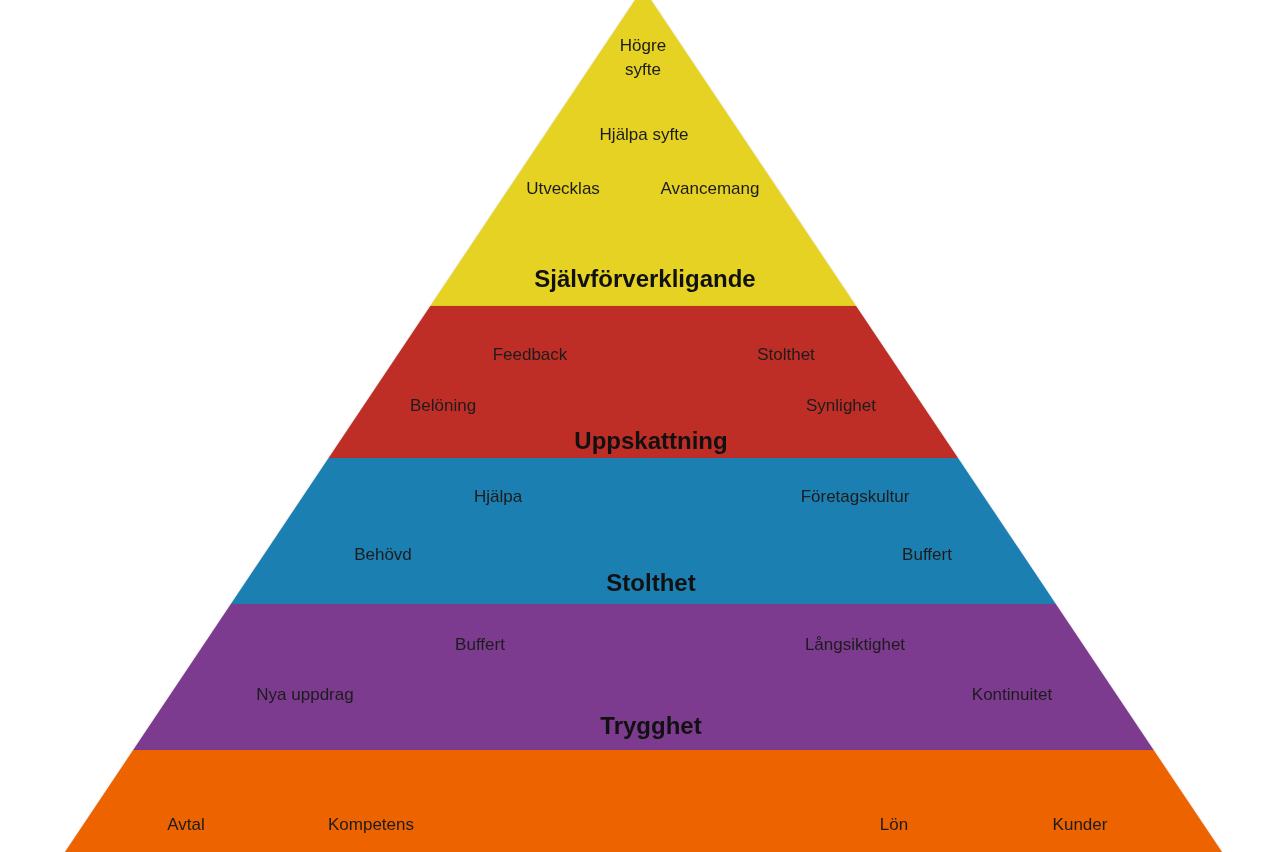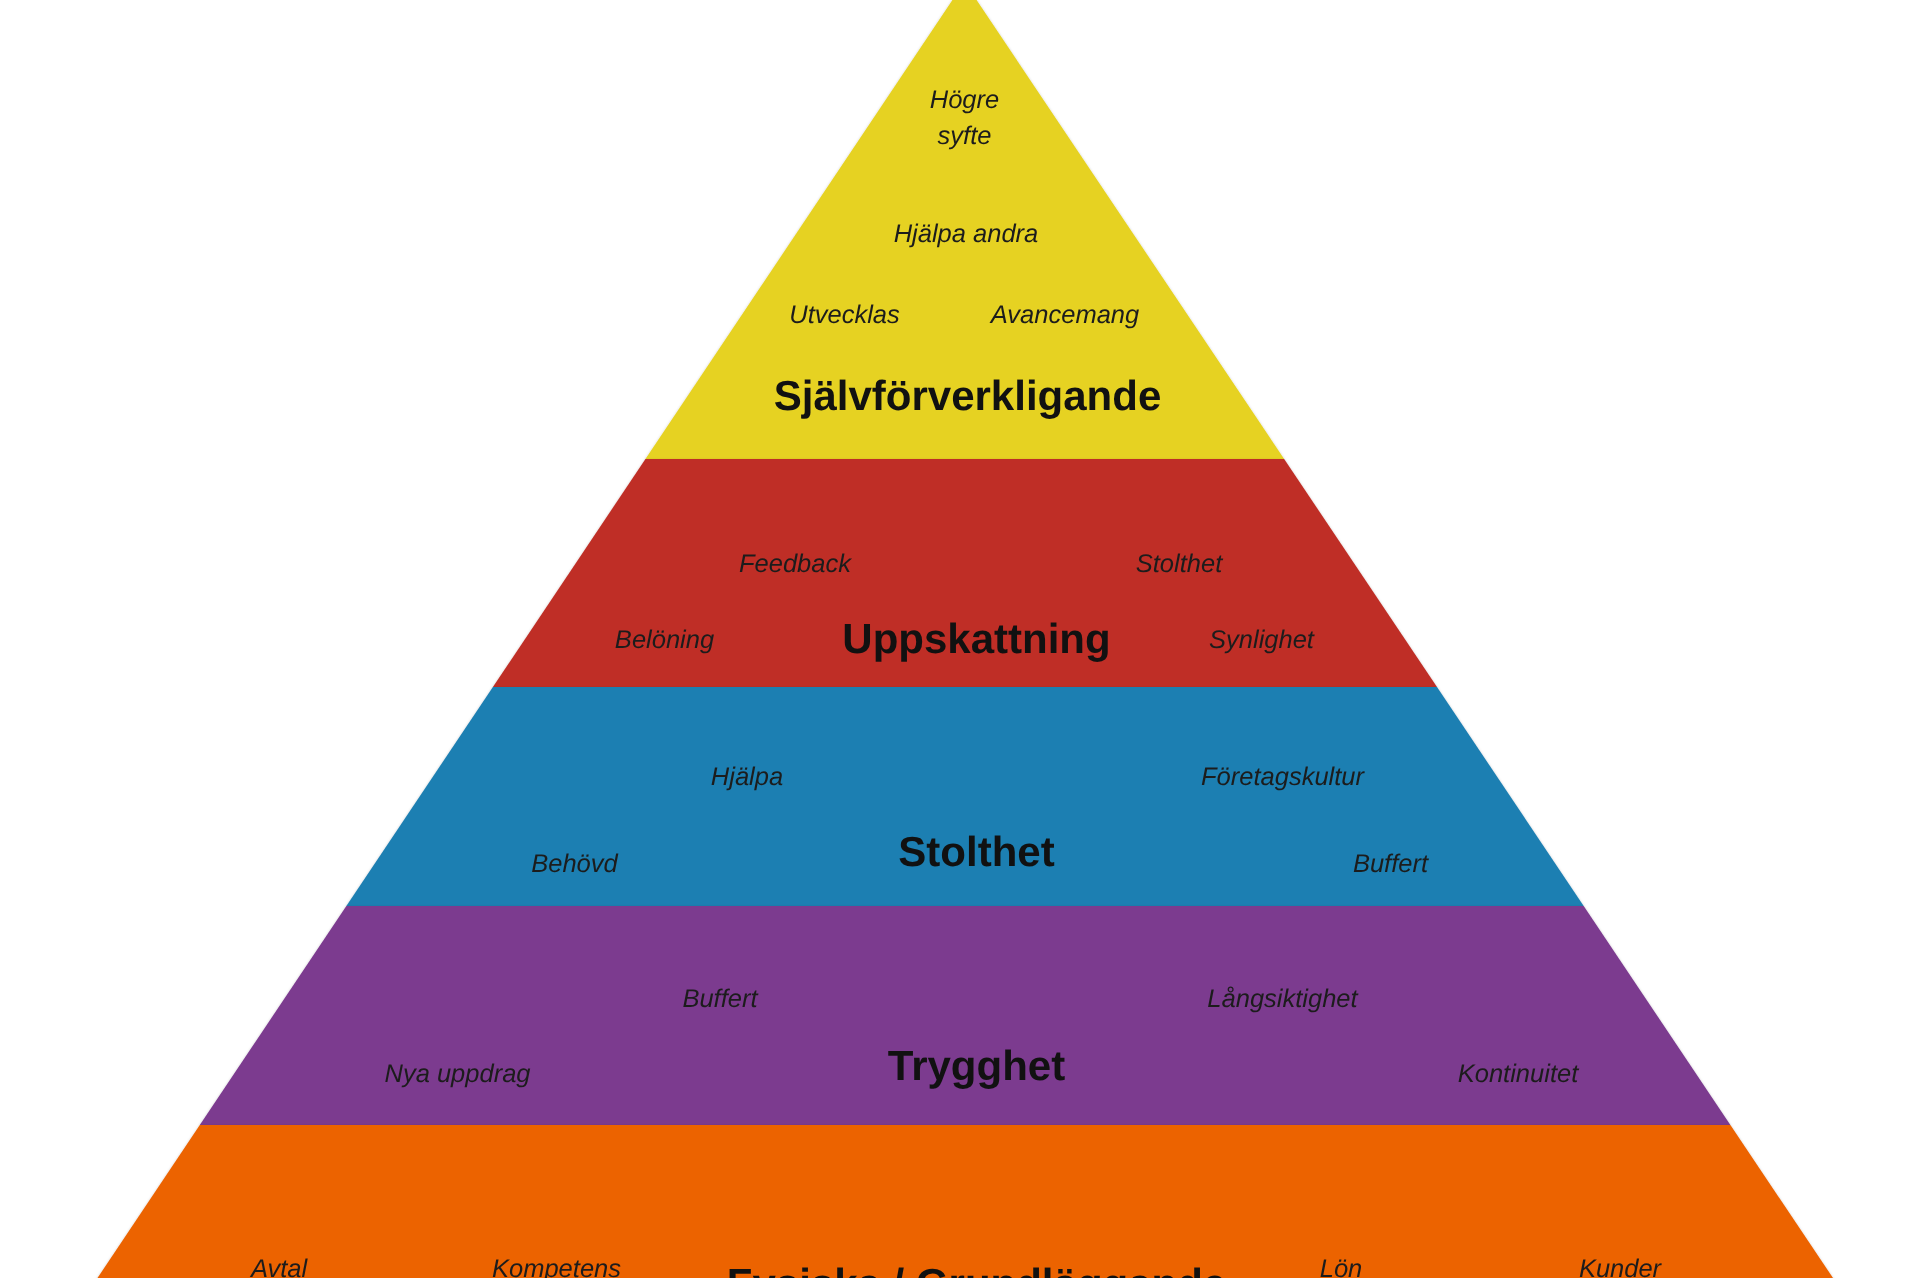--- a/index.html
+++ b/index.html
@@ -1,20 +1,20 @@
 <!DOCTYPE html>
 <html><head>
 <meta charset="utf-8">
 <style>
   html, body { margin: 0; padding: 0; background: #ffffff; }
   body { width: 1280px; height: 852px; overflow: hidden; position: relative; font-family: "Liberation Sans", sans-serif; }
   #pyramid { position: absolute; left: 0; top: 0; width: 1280px; height: 852px; }
   .lbl { position: absolute; transform: translate(-50%, -50%); white-space: nowrap; color: #1c1c1c; }
-  .item { font-style: italic; font-size: 17px; margin-top: 21px; }
-  .title { font-size: 28px; font-weight: bold; color: #111; }
+  .item { font-size: 17px; }
+  .title { font-size: 24px; font-weight: bold; color: #111; margin-top: 15px; }
   .stack { text-align: center; line-height: 24px; }
 </style>
 </head>
 <body>
 
 <svg id="pyramid" viewBox="0 0 1280 852" xmlns="http://www.w3.org/2000/svg">
   <defs>
     <filter id="shadow" x="-5%" y="-5%" width="110%" height="110%">
       <feDropShadow dx="0" dy="1" stdDeviation="1.2" flood-color="#000" flood-opacity="0.35"></feDropShadow>
     </filter>
@@ -23,21 +23,21 @@
   <polygon id="layer-1" filter="url(#shadow)" points="430.3,306.0 856.1,306.0 958.0,458.0 328.6,458.0" fill="#bf2f26"></polygon>
   <polygon id="layer-2" filter="url(#shadow)" points="328.6,458.0 958.0,458.0 1055.8,604.0 230.9,604.0" fill="#1f7fb2"></polygon>
   <polygon id="layer-3" filter="url(#shadow)" points="230.9,604.0 1055.8,604.0 1153.6,750.0 133.2,750.0" fill="#7b3a8f"></polygon>
   <polygon id="layer-4" filter="url(#shadow)" points="133.2,750.0 1153.6,750.0 1254.2,900.0 32.9,900.0" fill="#ec6400"></polygon>
 </svg>
 
 <div class="lbl item stack" style="left:643px; top:58px;">
   <div>Högre</div>
   <div>syfte</div>
 </div>
-<div class="lbl item" style="left:644px; top:135px;">Hjälpa andra</div>
+<div class="lbl item" style="left:644px; top:135px;">Hjälpa syfte</div>
 <div class="lbl item" style="left:563px; top:189px;">Utvecklas</div>
 <div class="lbl item" style="left:710px; top:189px;">Avancemang</div>
 <div class="lbl title" style="left:645px; top:264px;">Självförverkligande</div>
 
 <div class="lbl item" style="left:530px; top:355px;">Feedback</div>
 <div class="lbl item" style="left:786px; top:355px;">Stolthet</div>
 <div class="lbl item" style="left:443px; top:406px;">Belöning</div>
 <div class="lbl item" style="left:841px; top:406px;">Synlighet</div>
 <div class="lbl title" style="left:651px; top:426px;">Uppskattning</div>
 

